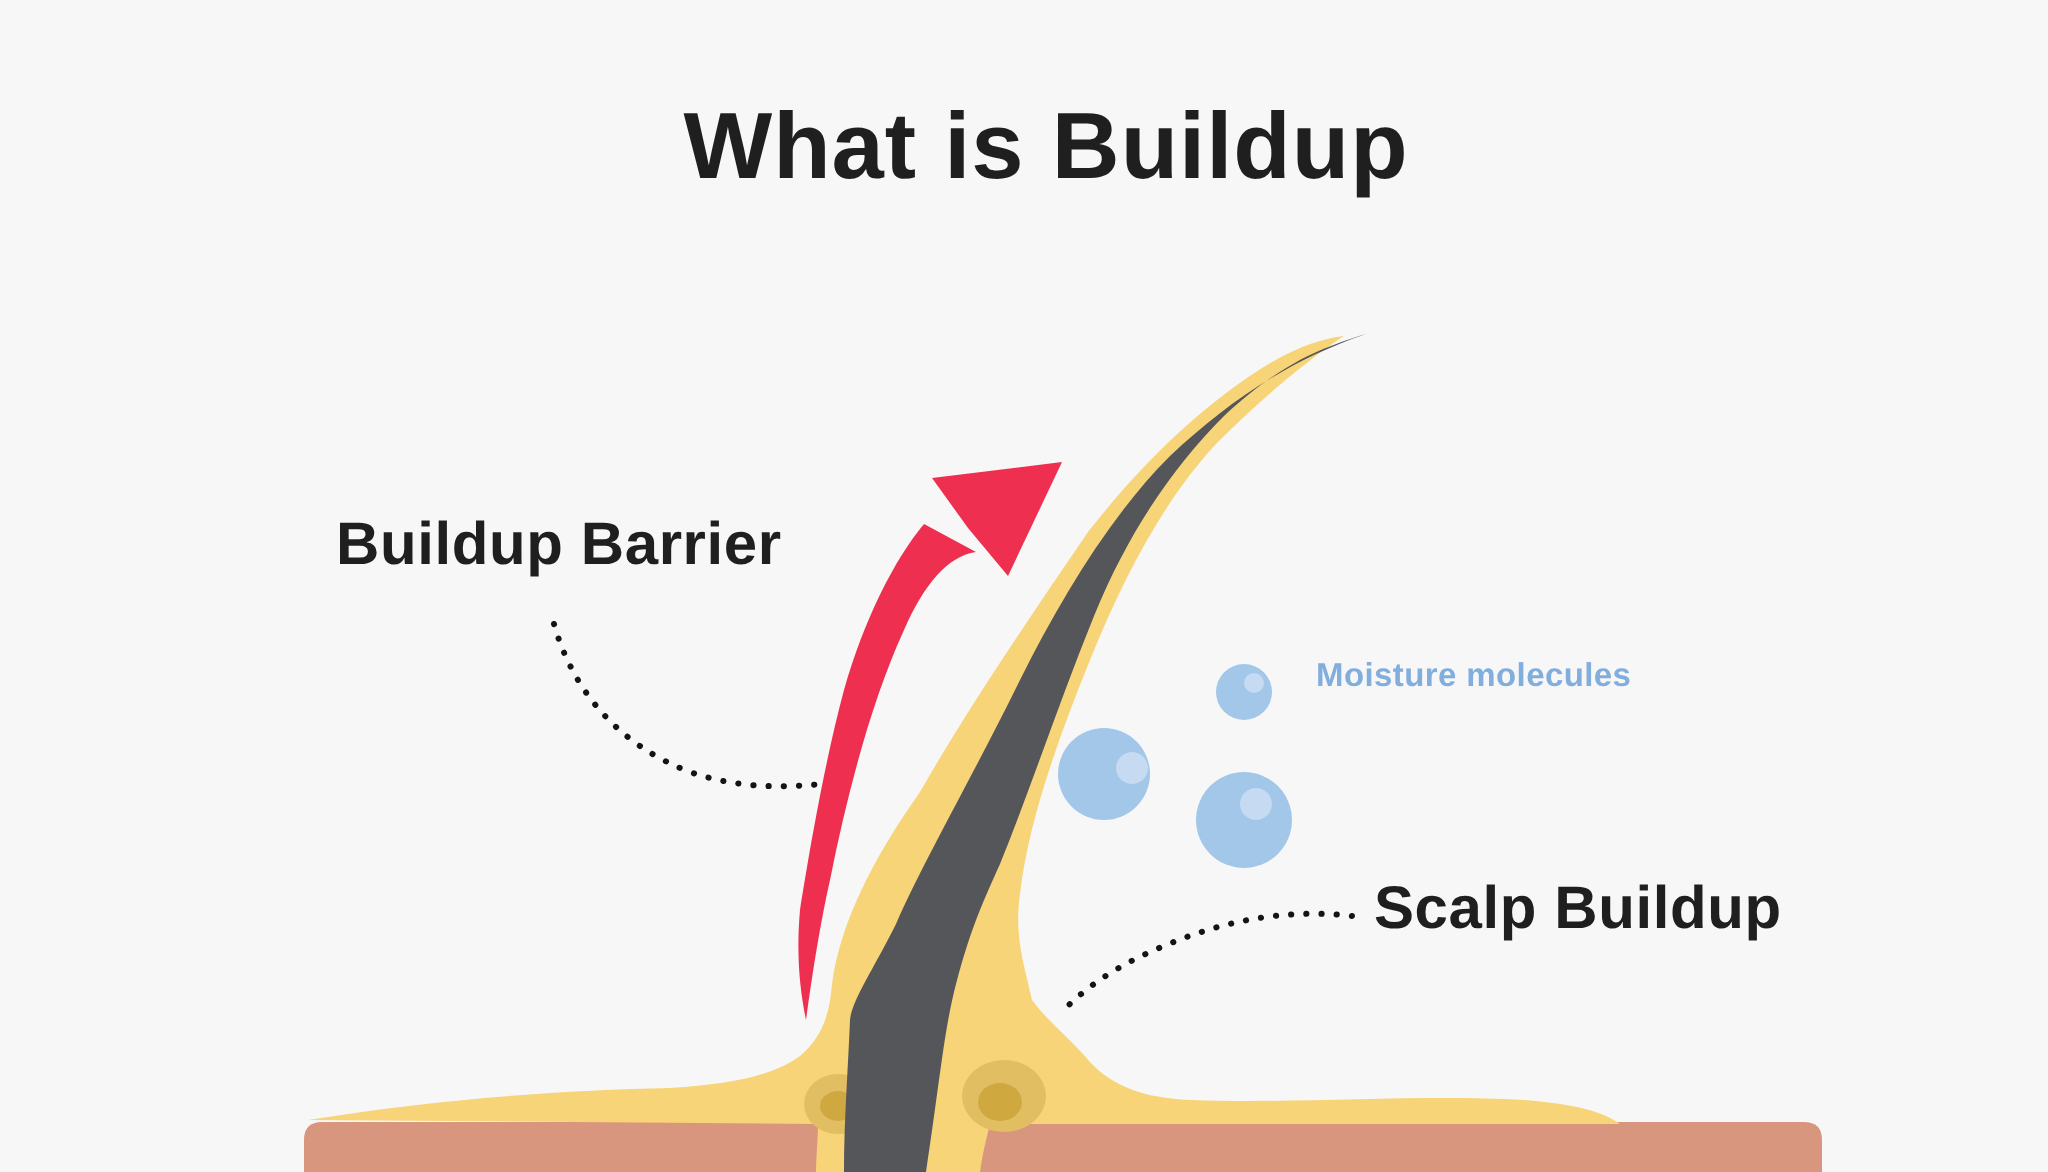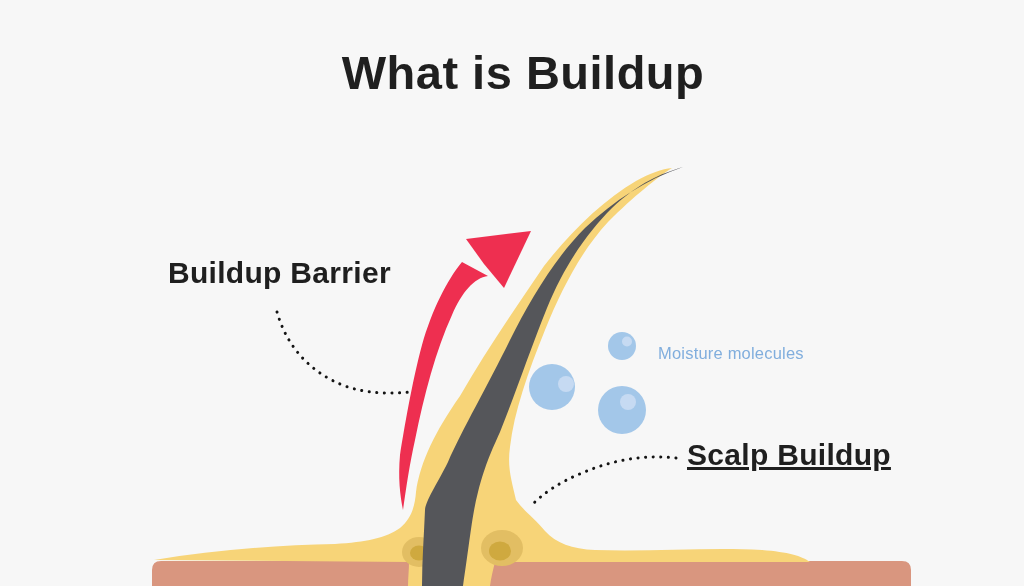--- a/index.html
+++ b/index.html
@@ -37,31 +37,30 @@
   }
   .label{
     position:absolute;
     font-size:30px;
     font-weight:700;
     letter-spacing:0.3px;
     color:var(--text-dark);
     white-space:nowrap;
   }
   .label-barrier{left:144px;top:256px;margin-left:24px;}
-  .label-scalp{left:687px;top:438px;text-decoration:underline;}
+  .label-scalp{left:687px;top:438px;}
   .caption{
     position:absolute;
     left:658px;top:329px;
     font-size:16.5px;
-    font-weight:400;
+    font-weight:700;
     line-height:19px;
     letter-spacing:0.2px;
     color:var(--caption-blue);
     white-space:nowrap;
-    margin-top:15px;
   }
 </style>
 </head>
 <body>
 
 <div class="stage">
 
   <svg width="1024" height="586" viewBox="0 0 1024 586">
 
     <path fill="var(--skin-pink)" d="M152 586 L152 570 Q152 561 161 561 L902 561 Q911 561 911 570 L911 586 Z"></path>

